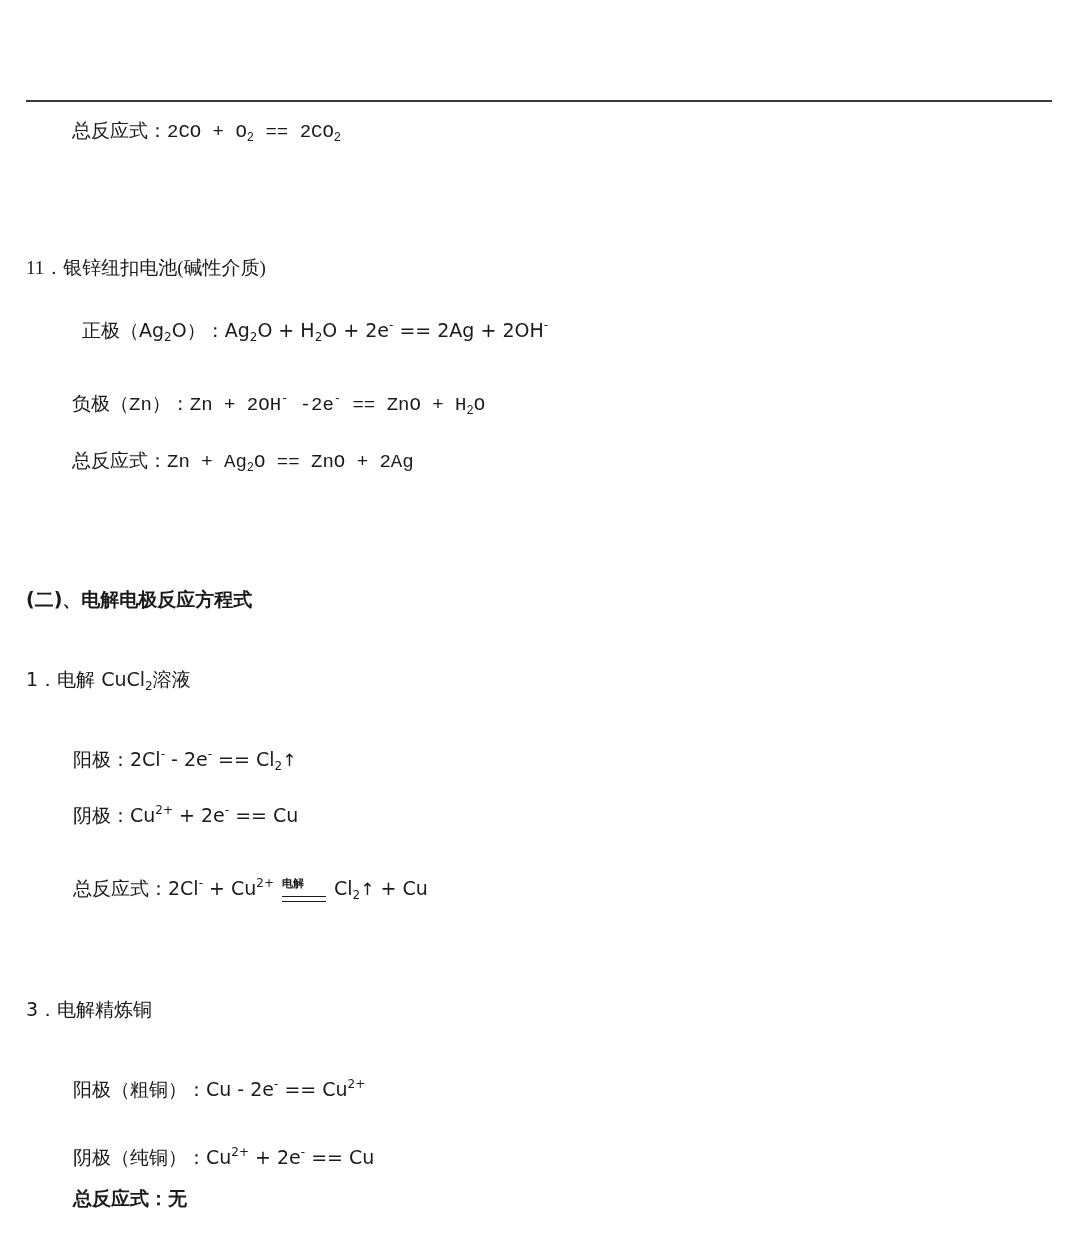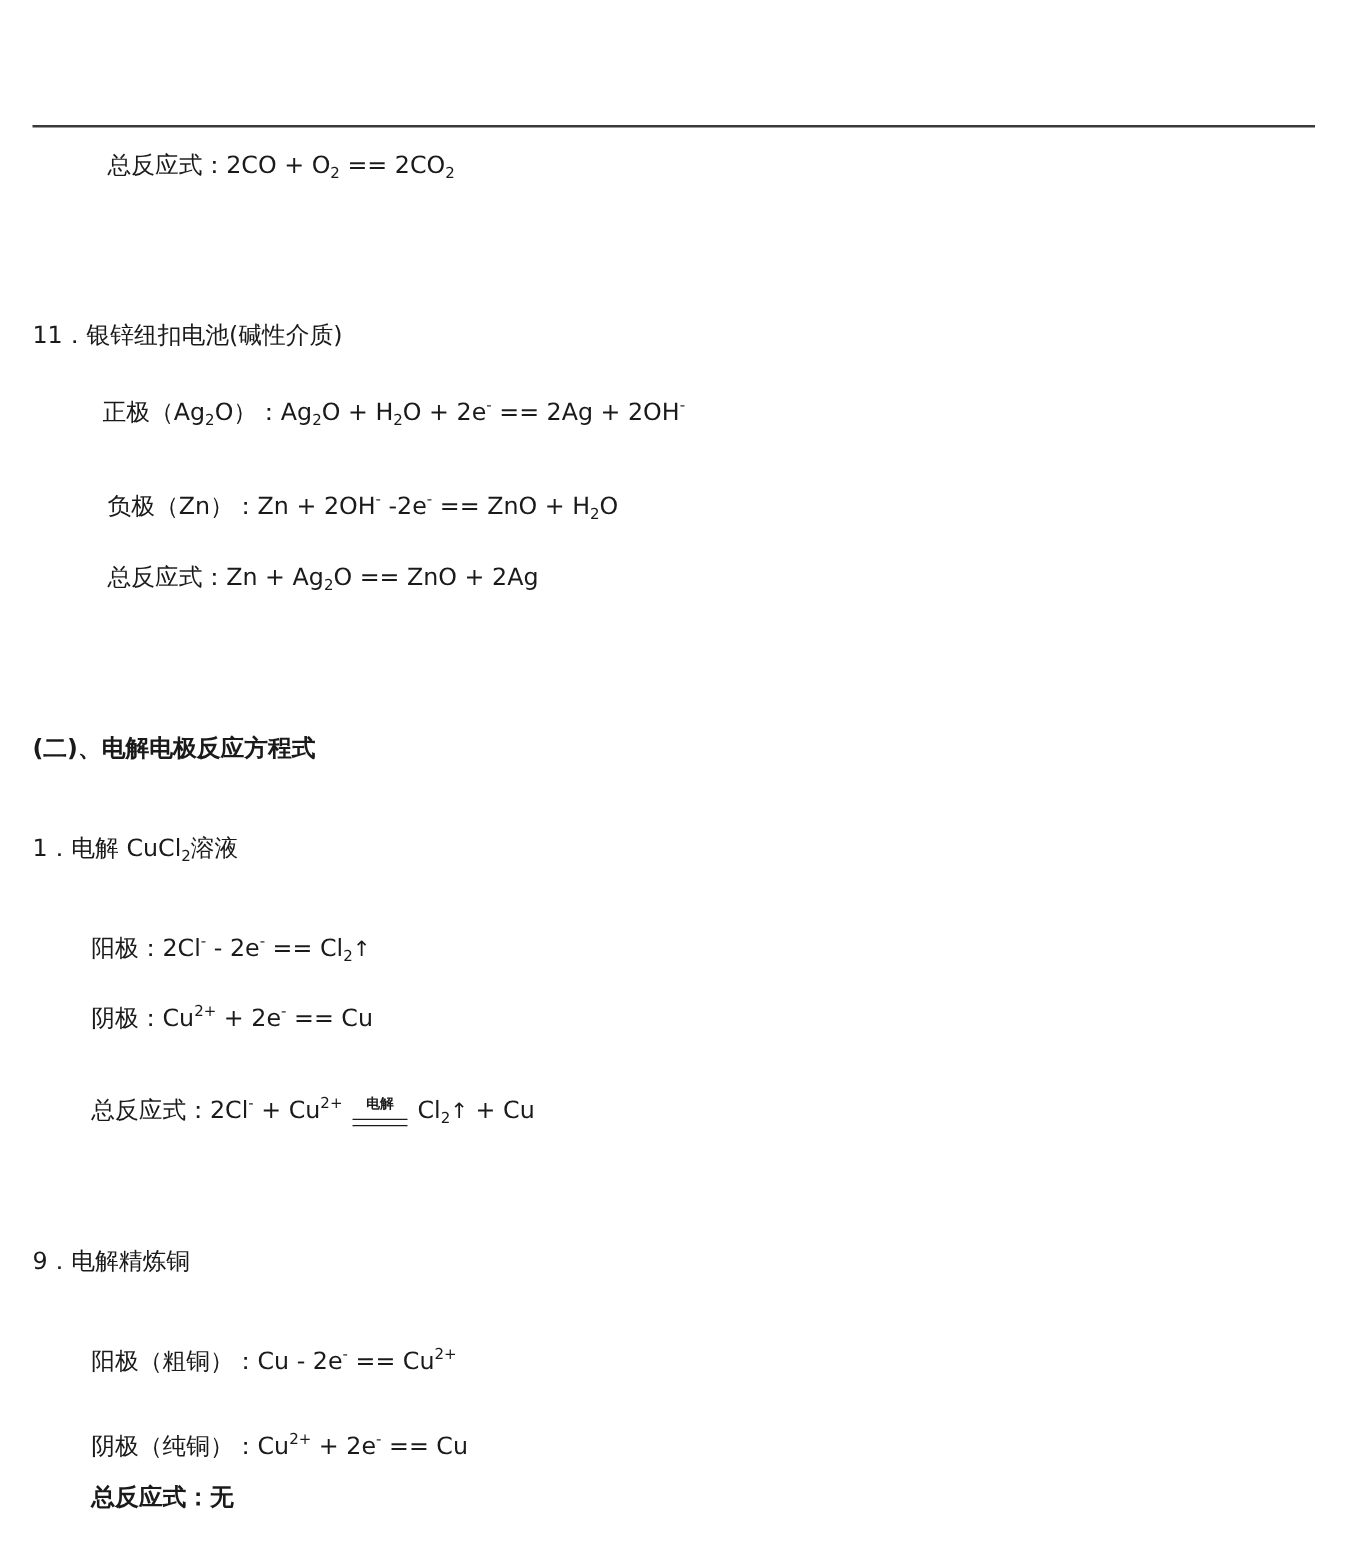--- a/index.html
+++ b/index.html
@@ -24,38 +24,38 @@
       height: 2px;
       background: #3a3a3a;
     }
     .line {
       position: absolute;
       white-space: nowrap;
       line-height: 24px;
       height: 24px;
     }
     .heading { left: 26px; }
-    .ind1 { left: 86px; }
+    .ind1 { left: 72px; font-family: Liberation Mono, monospace; }
     .ind1b { left: 82px; }
     .ind2 { left: 73px; }
     .bold { font-weight: bold; }
     sub, sup {
       font-size: 12px;
       line-height: 0;
       position: relative;
       vertical-align: baseline;
     }
     sub { top: 4px; }
     sup { top: -8px; }
     .cond {
       display: inline-block;
       position: relative;
       width: 44px;
       margin: 0 8px 0 8px;
-      text-align: center;
+      text-align: left;
       vertical-align: baseline;
     }
     .cond .cond-label {
       font-size: 11px;
       font-weight: bold;
       display: block;
       line-height: 12px;
       position: relative;
       top: -8px;
     }
@@ -75,21 +75,21 @@
   </style>
 </head>
 <body>
 
 <div class="rule"></div>
 
 <div class="line ind1" style="top:120px;">
   <span>总反应式：</span><span>2CO + O</span><sub>2</sub><span> == 2CO</span><sub>2</sub>
 </div>
 
-<div class="line heading" style="top:256px;">11．银锌纽扣电池(碱性介质)</div>
+<div class="line heading" style="top:256px;font-family:Liberation Serif, serif;">11．银锌纽扣电池(碱性介质)</div>
 
 <div class="line ind1b" style="top:318px;">
   <span>正极（Ag</span><sub>2</sub><span>O）：</span><span>Ag</span><sub>2</sub><span>O + H</span><sub>2</sub><span>O + 2e</span><sup>-</sup><span> == 2Ag + 2OH</span><sup>-</sup>
 </div>
 
 <div class="line ind1" style="top:393px;text-align:center;">
   <span>负极（Zn）：</span><span>Zn + 2OH</span><sup>-</sup><span> -2e</span><sup>-</sup><span> == ZnO + H</span><sub>2</sub><span>O</span>
 </div>
 
 <div class="line ind1" style="top:450px;">
@@ -107,21 +107,21 @@
 </div>
 
 <div class="line ind2" style="top:803px;">
   <span>阴极：</span><span>Cu</span><sup>2+</sup><span> + 2e</span><sup>-</sup><span> == Cu</span>
 </div>
 
 <div class="line ind2" style="top:860px;margin-top:16px;">
   <span>总反应式：</span><span>2Cl</span><sup>-</sup><span> + Cu</span><sup>2+</sup><span class="cond"><span class="cond-label">电解</span><span class="cond-bar"></span></span><span>Cl</span><sub>2</sub><span class="arrow-up">↑</span><span> + Cu</span>
 </div>
 
-<div class="line heading" style="top:997px;">9．电解精炼铜</div>
+<div class="line heading" style="top:997px;">3．电解精炼铜</div>
 
 <div class="line ind2" style="top:1077px;">
   <span>阳极（粗铜）：</span><span>Cu - 2e</span><sup>-</sup><span> == Cu</span><sup>2+</sup>
 </div>
 
 <div class="line ind2" style="top:1133px;margin-top:12px;">
   <span>阴极（纯铜）：</span><span>Cu</span><sup>2+</sup><span> + 2e</span><sup>-</sup><span> == Cu</span>
 </div>
 
 <div class="line ind2" style="top:1186px;font-weight:bold;">

